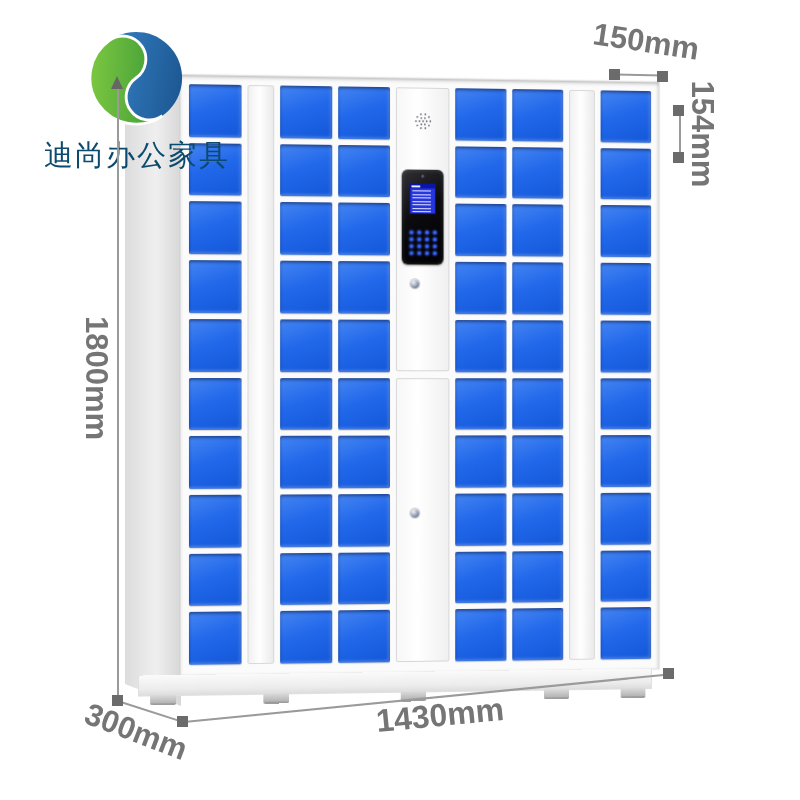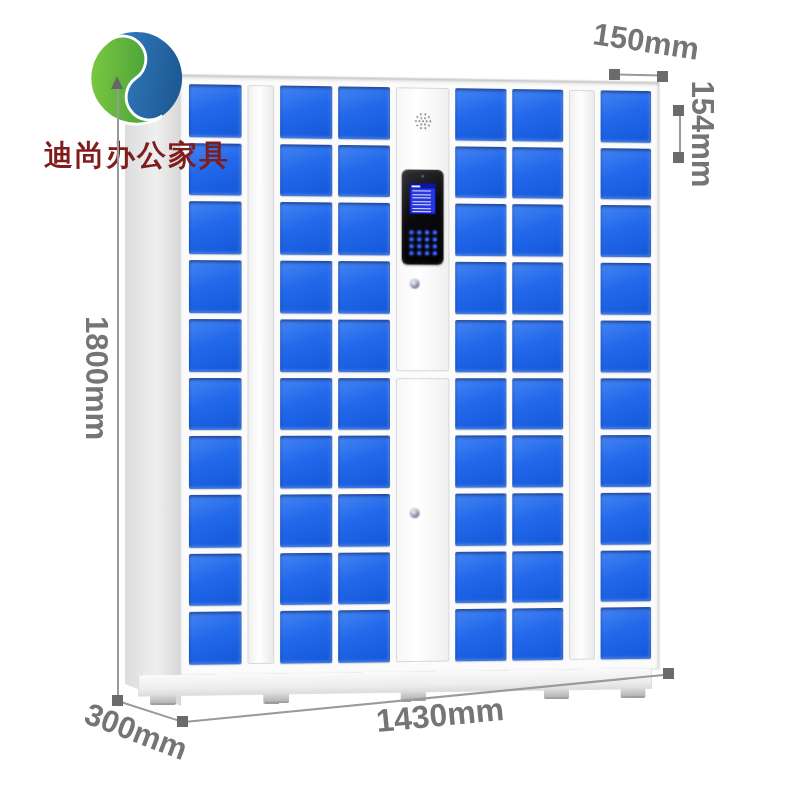--- a/index.html
+++ b/index.html
@@ -3,21 +3,21 @@
 <meta charset="utf-8">
 <style>
   html,body{margin:0;padding:0;background:#fff;}
   *{box-sizing:border-box;}
   .canvas{position:relative;width:800px;height:800px;background:#ffffff;overflow:hidden;
           font-family:"Liberation Sans",sans-serif;}
 
   
   .logo-svg{position:absolute;left:88px;top:30px;width:96px;height:96px;z-index:6;}
   .brand-text{position:absolute;left:44px;top:136px;width:220px;z-index:6;
-              font-size:29px;letter-spacing:2px;color:#7f1d1d;font-weight:700;}
+              font-size:29px;letter-spacing:2px;color:#0c4a6e;font-weight:400;}
 
   
   .cabinet{position:absolute;left:125px;top:64px;width:548px;height:660px;z-index:2;}
   .side-panel{position:absolute;left:0;top:6px;width:56px;height:636px;
       background:linear-gradient(90deg,#dcdcdc,#efefef 55%,#d7d7d7);
       clip-path:polygon(0 8px,100% 0,100% 100%,0 calc(100% - 22px));}
   .persp{position:absolute;left:55px;top:10px;width:493px;height:640px;
       transform:perspective(1800px) rotateY(5deg);transform-origin:left center;}
   .front{position:absolute;left:0;top:0;width:493px;height:602px;
       background:#fbfbfb;border:1px solid #e2e2e2;

